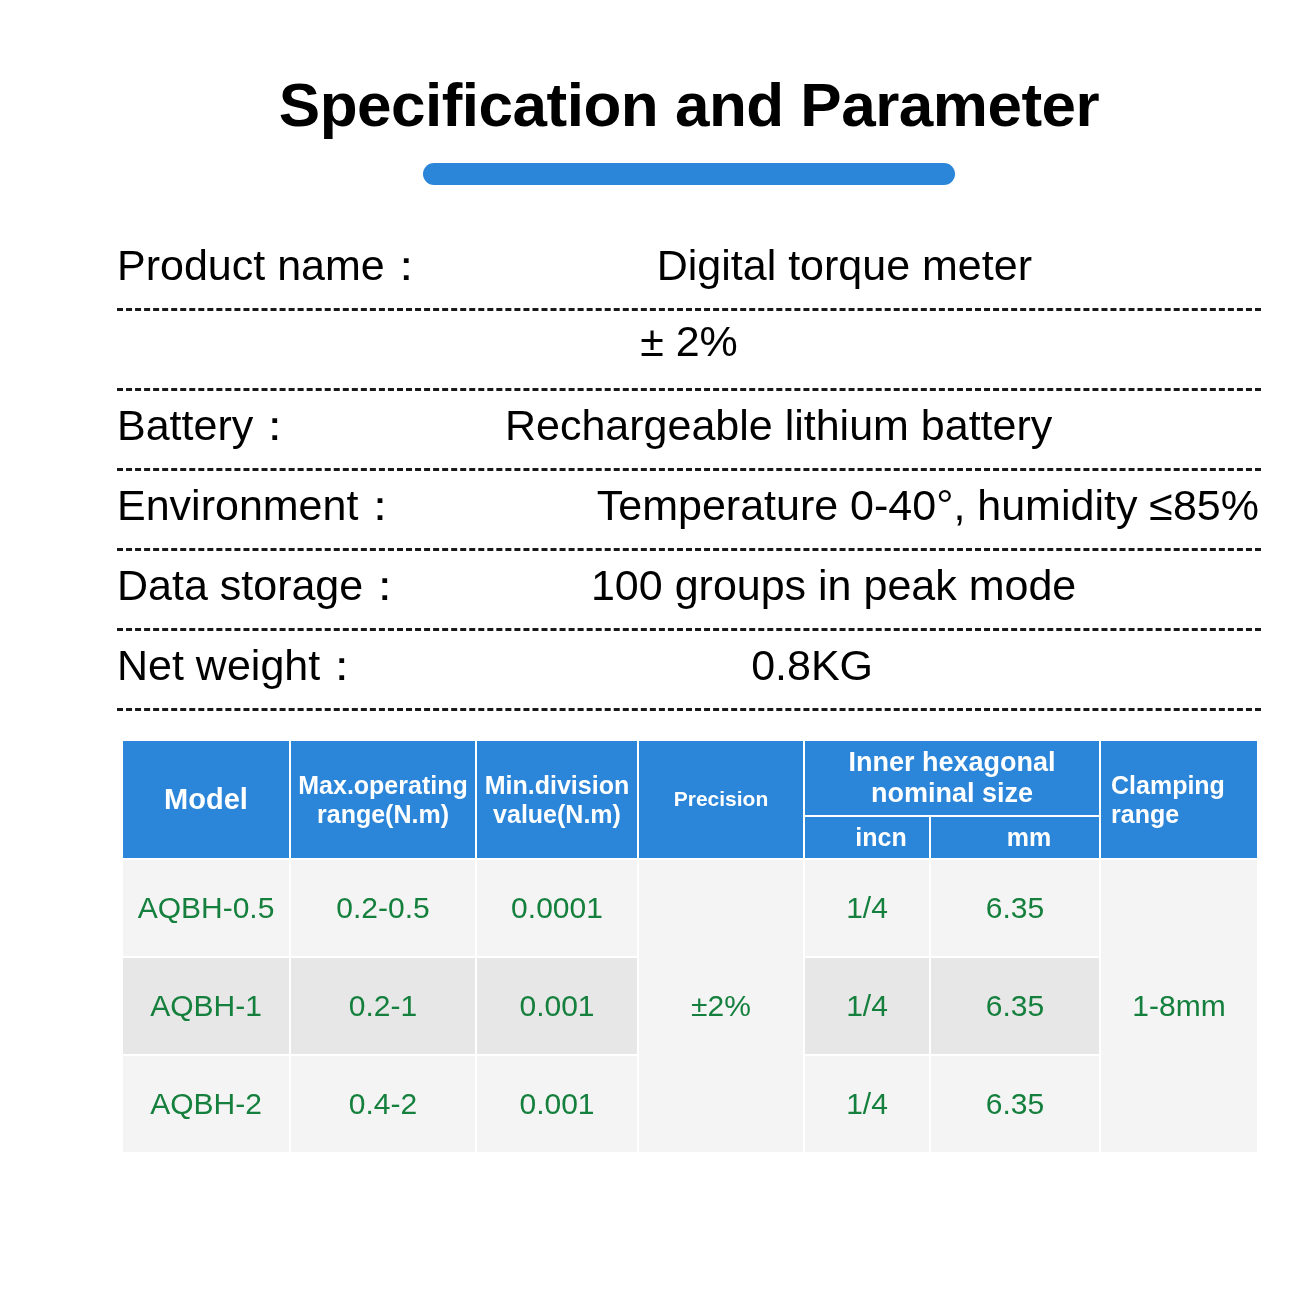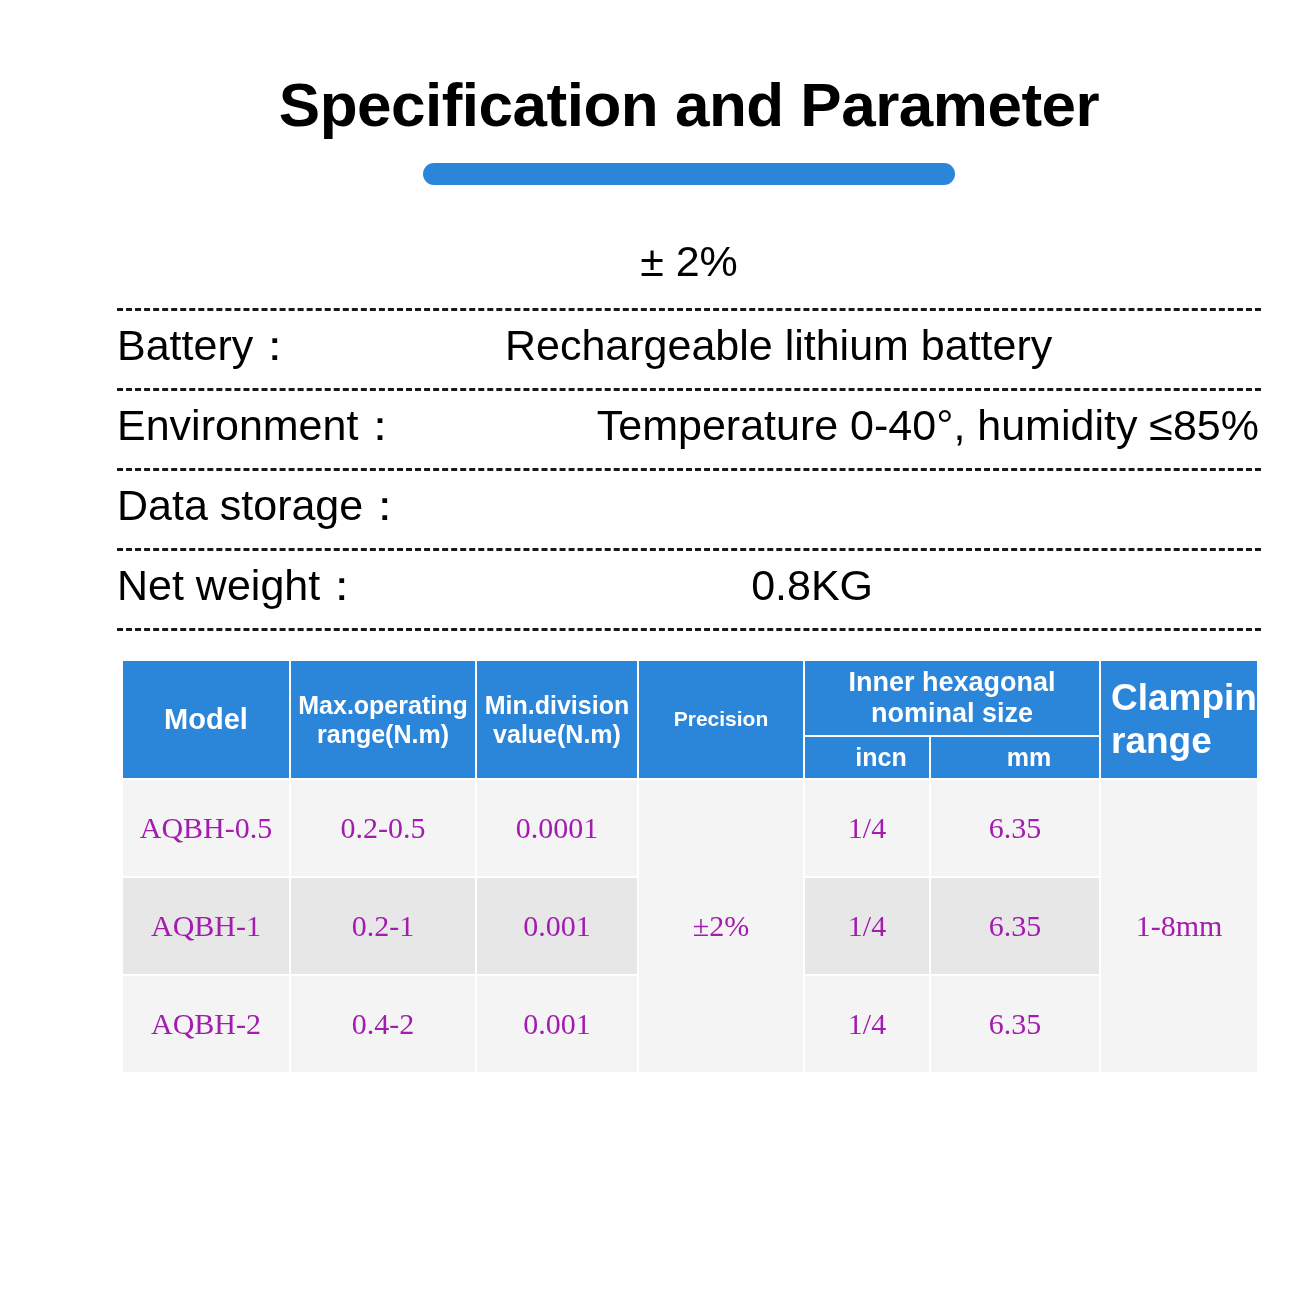--- a/index.html
+++ b/index.html
@@ -93,63 +93,67 @@
     color: #ffffff;
     font-size: 25px;
     font-weight: bold;
     line-height: 1.15;
     padding: 6px 4px;
   }
   thead th.model-col { font-size: 29px; }
   thead th.precision-col { font-size: 21px; }
   thead th.hex-head { font-size: 27px; }
   thead th.sub-head { font-size: 25px; font-weight: bold; padding-left: 32px; }
-  thead th.clamp-col { font-size: 37px; text-align: left; padding-left: 10px; }
+  thead th.clamp-col { font-size: 25px; text-align: left; padding-left: 10px; }
 
   tbody td {
     font-size: 30px;
-    color: #a21caf;
+    color: #15803d;
     height: 94px;
     background: #f4f4f4;
     border: 2px solid #ffffff;
-    font-family: Liberation Serif, serif;
   }
   tbody tr.row-alt td {
     background: #e7e7e7;
   }
 </style>
 </head>
 <body>
 
 <div class="page">
 
   <div class="title-block">
     <div class="page-title">Specification and Parameter</div>
     <div class="title-underline"></div>
   </div>
 
   <div class="spec-list">
 
+    <div class="spec-row">
+      <span class="spec-label">Product name：</span>
+      <span class="spec-value">Digital torque meter</span>
+    </div>
 
     <div class="spec-row">
       <span class="spec-value">± 2%</span>
     </div>
 
     <div class="spec-row">
       <span class="spec-label">Battery：</span>
       <span class="spec-value">Rechargeable lithium battery</span>
     </div>
 
     <div class="spec-row env">
       <span class="spec-label">Environment：</span>
       <span class="spec-value">Temperature 0-40°, humidity ≤85%</span>
     </div>
 
     <div class="spec-row">
       <span class="spec-label">Data storage：</span>
+      <span class="spec-value">100 groups in peak mode</span>
     </div>
 
     <div class="spec-row">
       <span class="spec-label">Net weight：</span>
       <span class="spec-value">0.8KG</span>
     </div>
 
   </div>
 
   <div class="spec-table-wrap">

